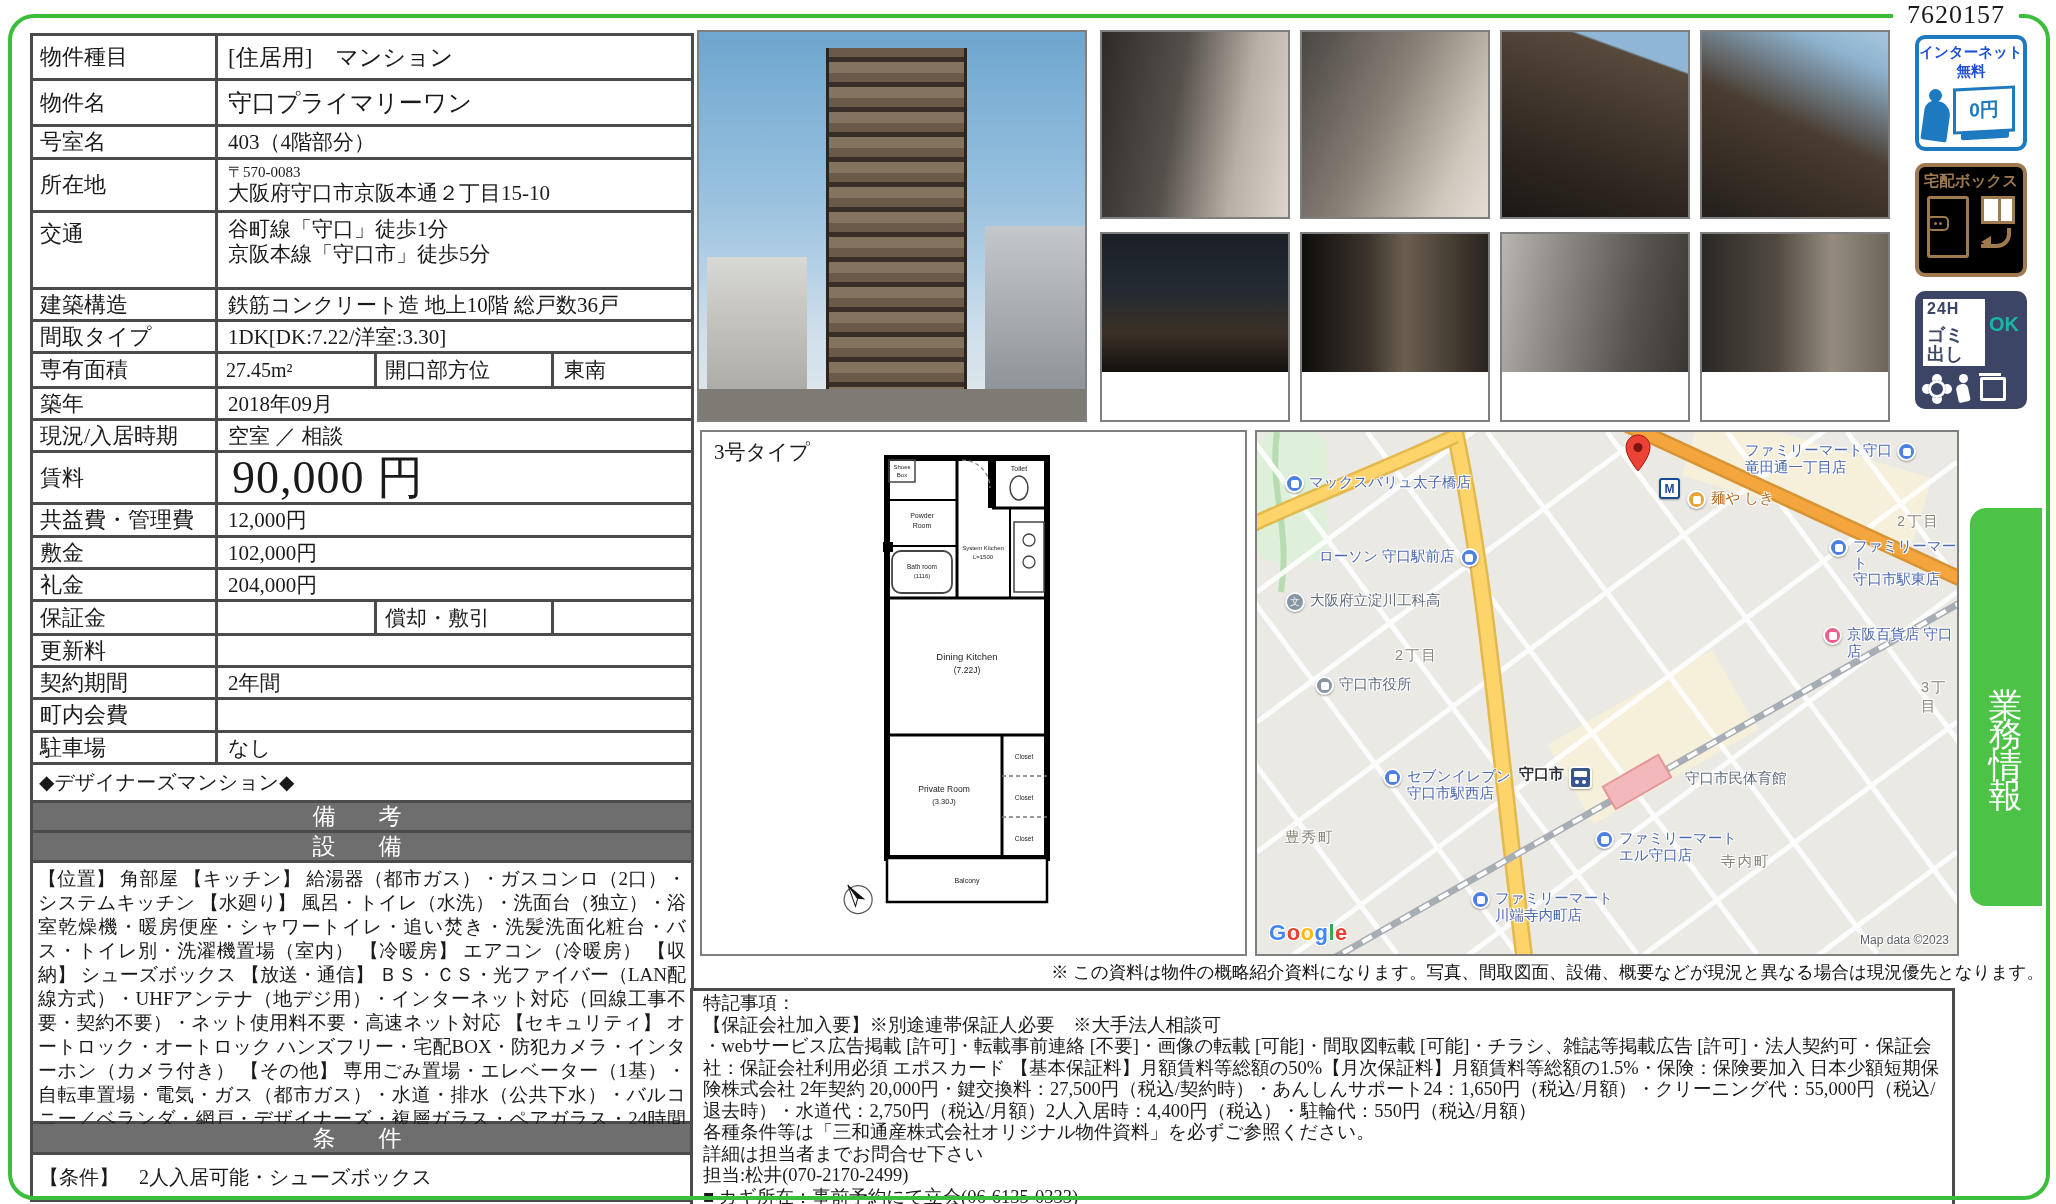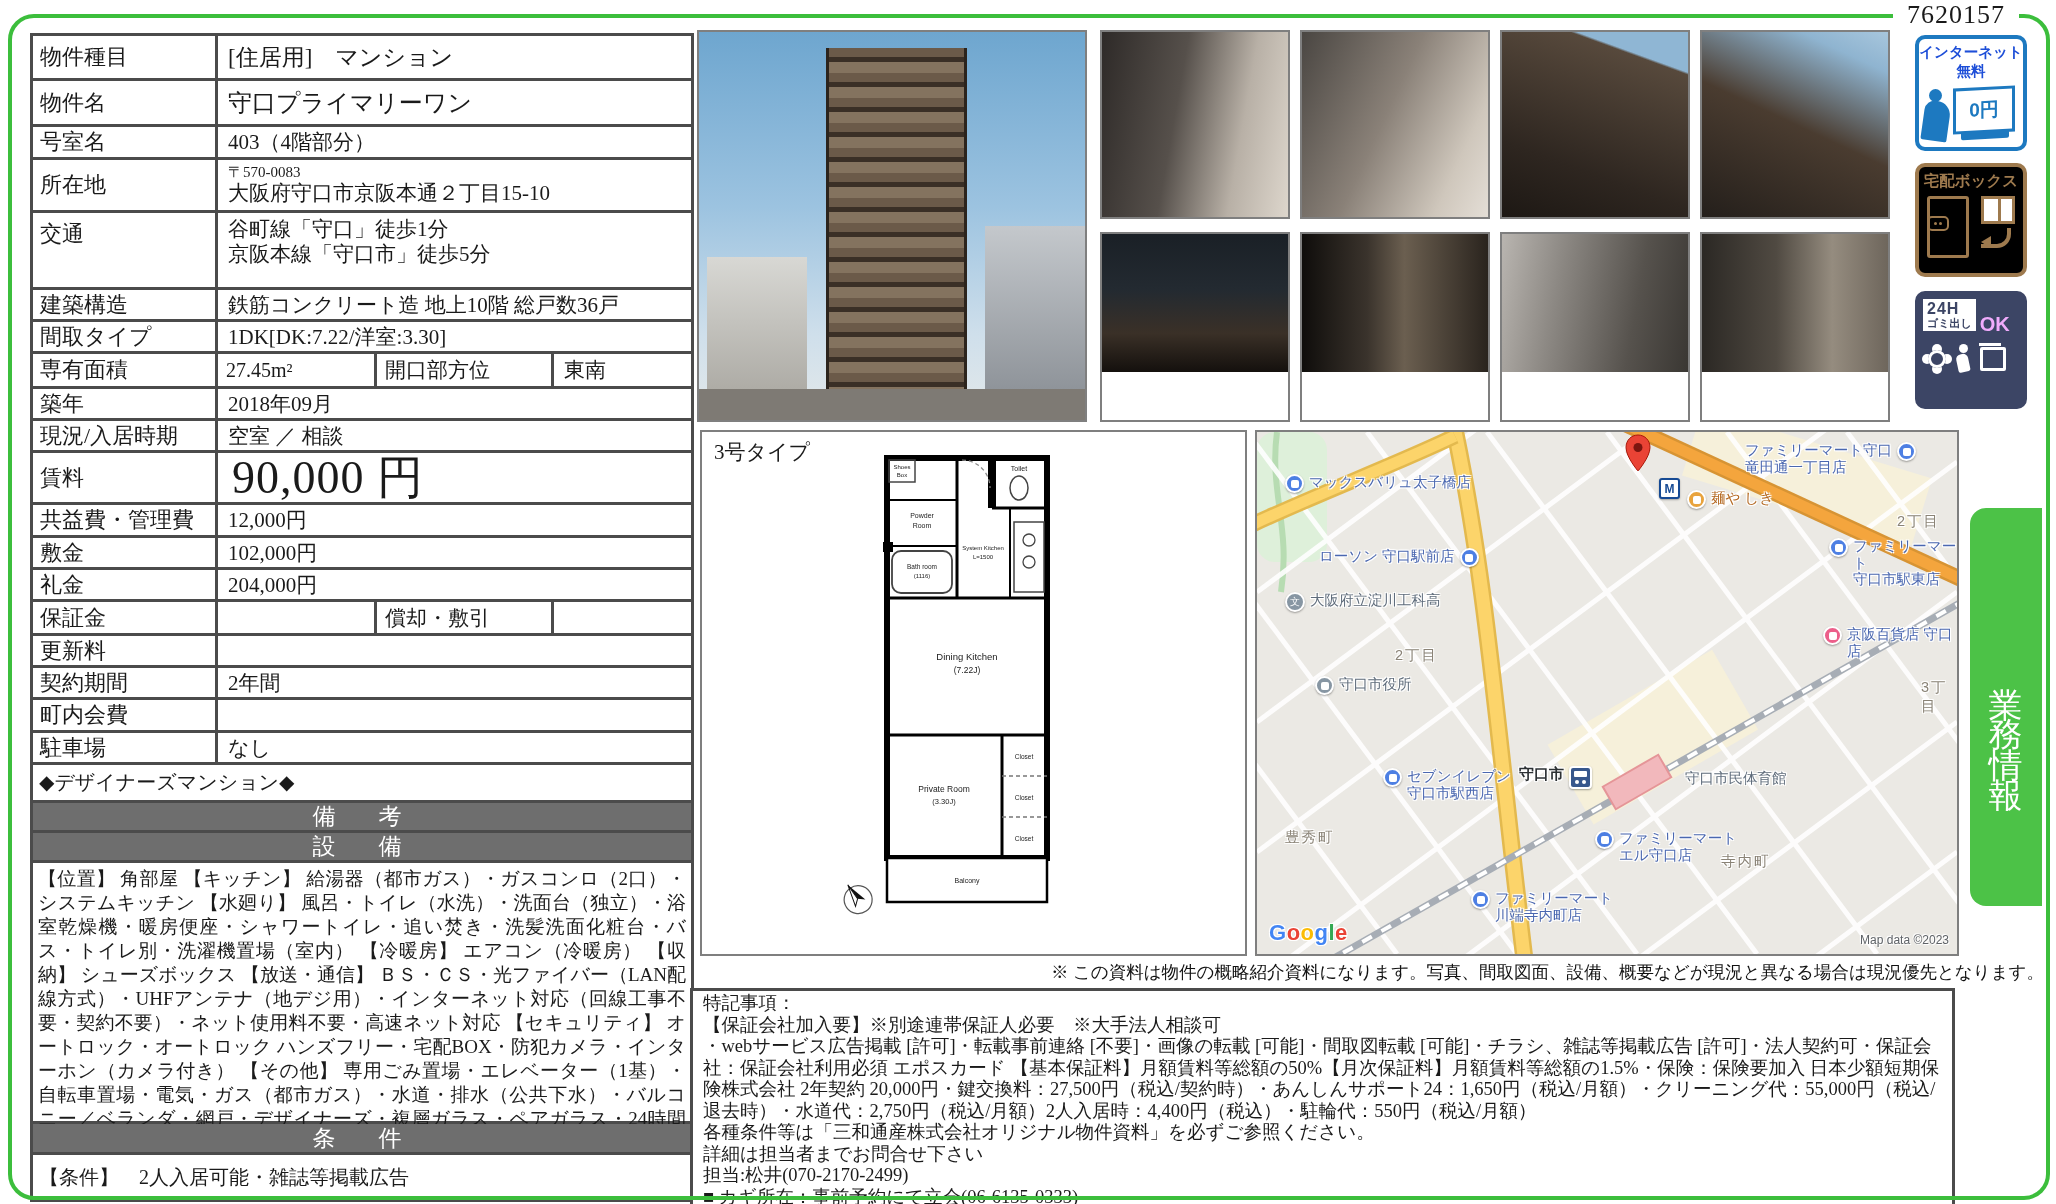--- a/index.html
+++ b/index.html
@@ -64,22 +64,22 @@
   .keypad{position:absolute;left:8px;top:24px;width:18px;height:11px;border:2px solid #9e7a4e;border-radius:5px;display:flex;align-items:center;justify-content:center;gap:2px;}
   .keypad i{width:3px;height:3px;border-radius:50%;background:#9e7a4e;}
   .parcel{position:absolute;right:8px;top:4px;width:28px;height:22px;border:3px solid #9e7a4e;background:#fff;}
   .parcel:before{content:"";position:absolute;left:50%;top:0;width:3px;height:100%;background:#9e7a4e;}
   .curve-arrow{position:absolute;right:12px;top:36px;width:26px;height:16px;border-bottom:4px solid #9e7a4e;border-right:4px solid #9e7a4e;border-radius:0 0 14px 0;}
   .arrow-head{position:absolute;right:32px;top:44px;width:0;height:0;border-top:6px solid transparent;border-bottom:6px solid transparent;border-right:10px solid #9e7a4e;}
   .badge3{top:291px;height:118px;background:#3c4565;border:3px solid #3c4565;}
   .b3top{display:flex;align-items:flex-start;padding:5px 5px 0 5px;gap:4px;}
   .b3white{background:#fff;color:#3c4565;font-weight:bold;padding:2px 4px;line-height:1.05;}
   .b3white .l1{font-size:16px;letter-spacing:1px;}
-  .b3white .l2{font-size:11px;}
-  .b3ok{color:#f0abfc;font-weight:bold;font-size:20px;margin-top:14px;}
+  .b3white .l2{font-size:18px;margin-top:8px;}
+  .b3ok{color:#14b8a6;font-weight:bold;font-size:20px;margin-top:14px;}
   .b3icons{display:flex;align-items:center;gap:9px;padding:8px 0 0 10px;}
   .sun{width:12px;height:12px;border-radius:50%;border:3px solid #fff;
        box-shadow:0 -10px 0 -4px #fff,0 10px 0 -4px #fff,-10px 0 0 -4px #fff,10px 0 0 -4px #fff;}
   .person{position:relative;width:16px;height:30px;}
   .person .p-head{position:absolute;left:4px;top:0;width:9px;height:9px;border-radius:50%;background:#fff;}
   .person .p-body{position:absolute;left:2px;top:10px;width:12px;height:18px;border-radius:5px 5px 2px 2px;background:#fff;transform:rotate(-12deg);}
   .bin{width:20px;height:18px;border:3px solid #fff;border-radius:2px;position:relative;}
   .bin:before{content:"";position:absolute;left:-4px;top:-7px;width:22px;height:3px;background:#fff;}
 
   
@@ -230,21 +230,21 @@
       <div class="tlab">駐車場</div>
       <div class="tval">なし</div>
     </div>
     <div class="trow scontent" style="height:29px">◆デザイナーズマンション◆</div>
     <div class="trow shead" style="height:27px">備　考</div>
     <div class="trow shead" style="height:27px">設　備</div>
     <div class="trow" style="height:258px">
       <span class="equip">【位置】 角部屋 【キッチン】 給湯器（都市ガス）・ガスコンロ（2口）・システムキッチン 【水廻り】 風呂・トイレ（水洗）・洗面台（独立）・浴室乾燥機・暖房便座・シャワートイレ・追い焚き・洗髪洗面化粧台・バス・トイレ別・洗濯機置場（室内） 【冷暖房】 エアコン（冷暖房） 【収納】 シューズボックス 【放送・通信】 ＢＳ・ＣＳ・光ファイバー（LAN配線方式）・UHFアンテナ（地デジ用）・インターネット対応（回線工事不要・契約不要）・ネット使用料不要・高速ネット対応 【セキュリティ】 オートロック・オートロック ハンズフリー・宅配BOX・防犯カメラ・インターホン（カメラ付き） 【その他】 専用ごみ置場・エレベーター（1基）・自転車置場・電気・ガス（都市ガス）・水道・排水（公共下水）・バルコニー／ベランダ・網戸・デザイナーズ・複層ガラス・ペアガラス・24時間換気システム・フローリング</span>
     </div>
     <div class="trow shead" style="height:28px">条　件</div>
-    <div class="trow scontent" style="height:38px">【条件】　2人入居可能・雑誌等掲載広告</div>
+    <div class="trow scontent" style="height:38px">【条件】　2人入居可能・シューズボックス</div>
   </div>
 
   <div class="photo bigphoto">
     <div class="sky"></div>
     <div class="lowbuild lb-l"></div>
     <div class="lowbuild lb-r"></div>
     <div class="tower"></div>
     <div class="street"></div>
   </div>
   <div class="photo" style="left:1100px;top:30px;width:186px;height:185px">

